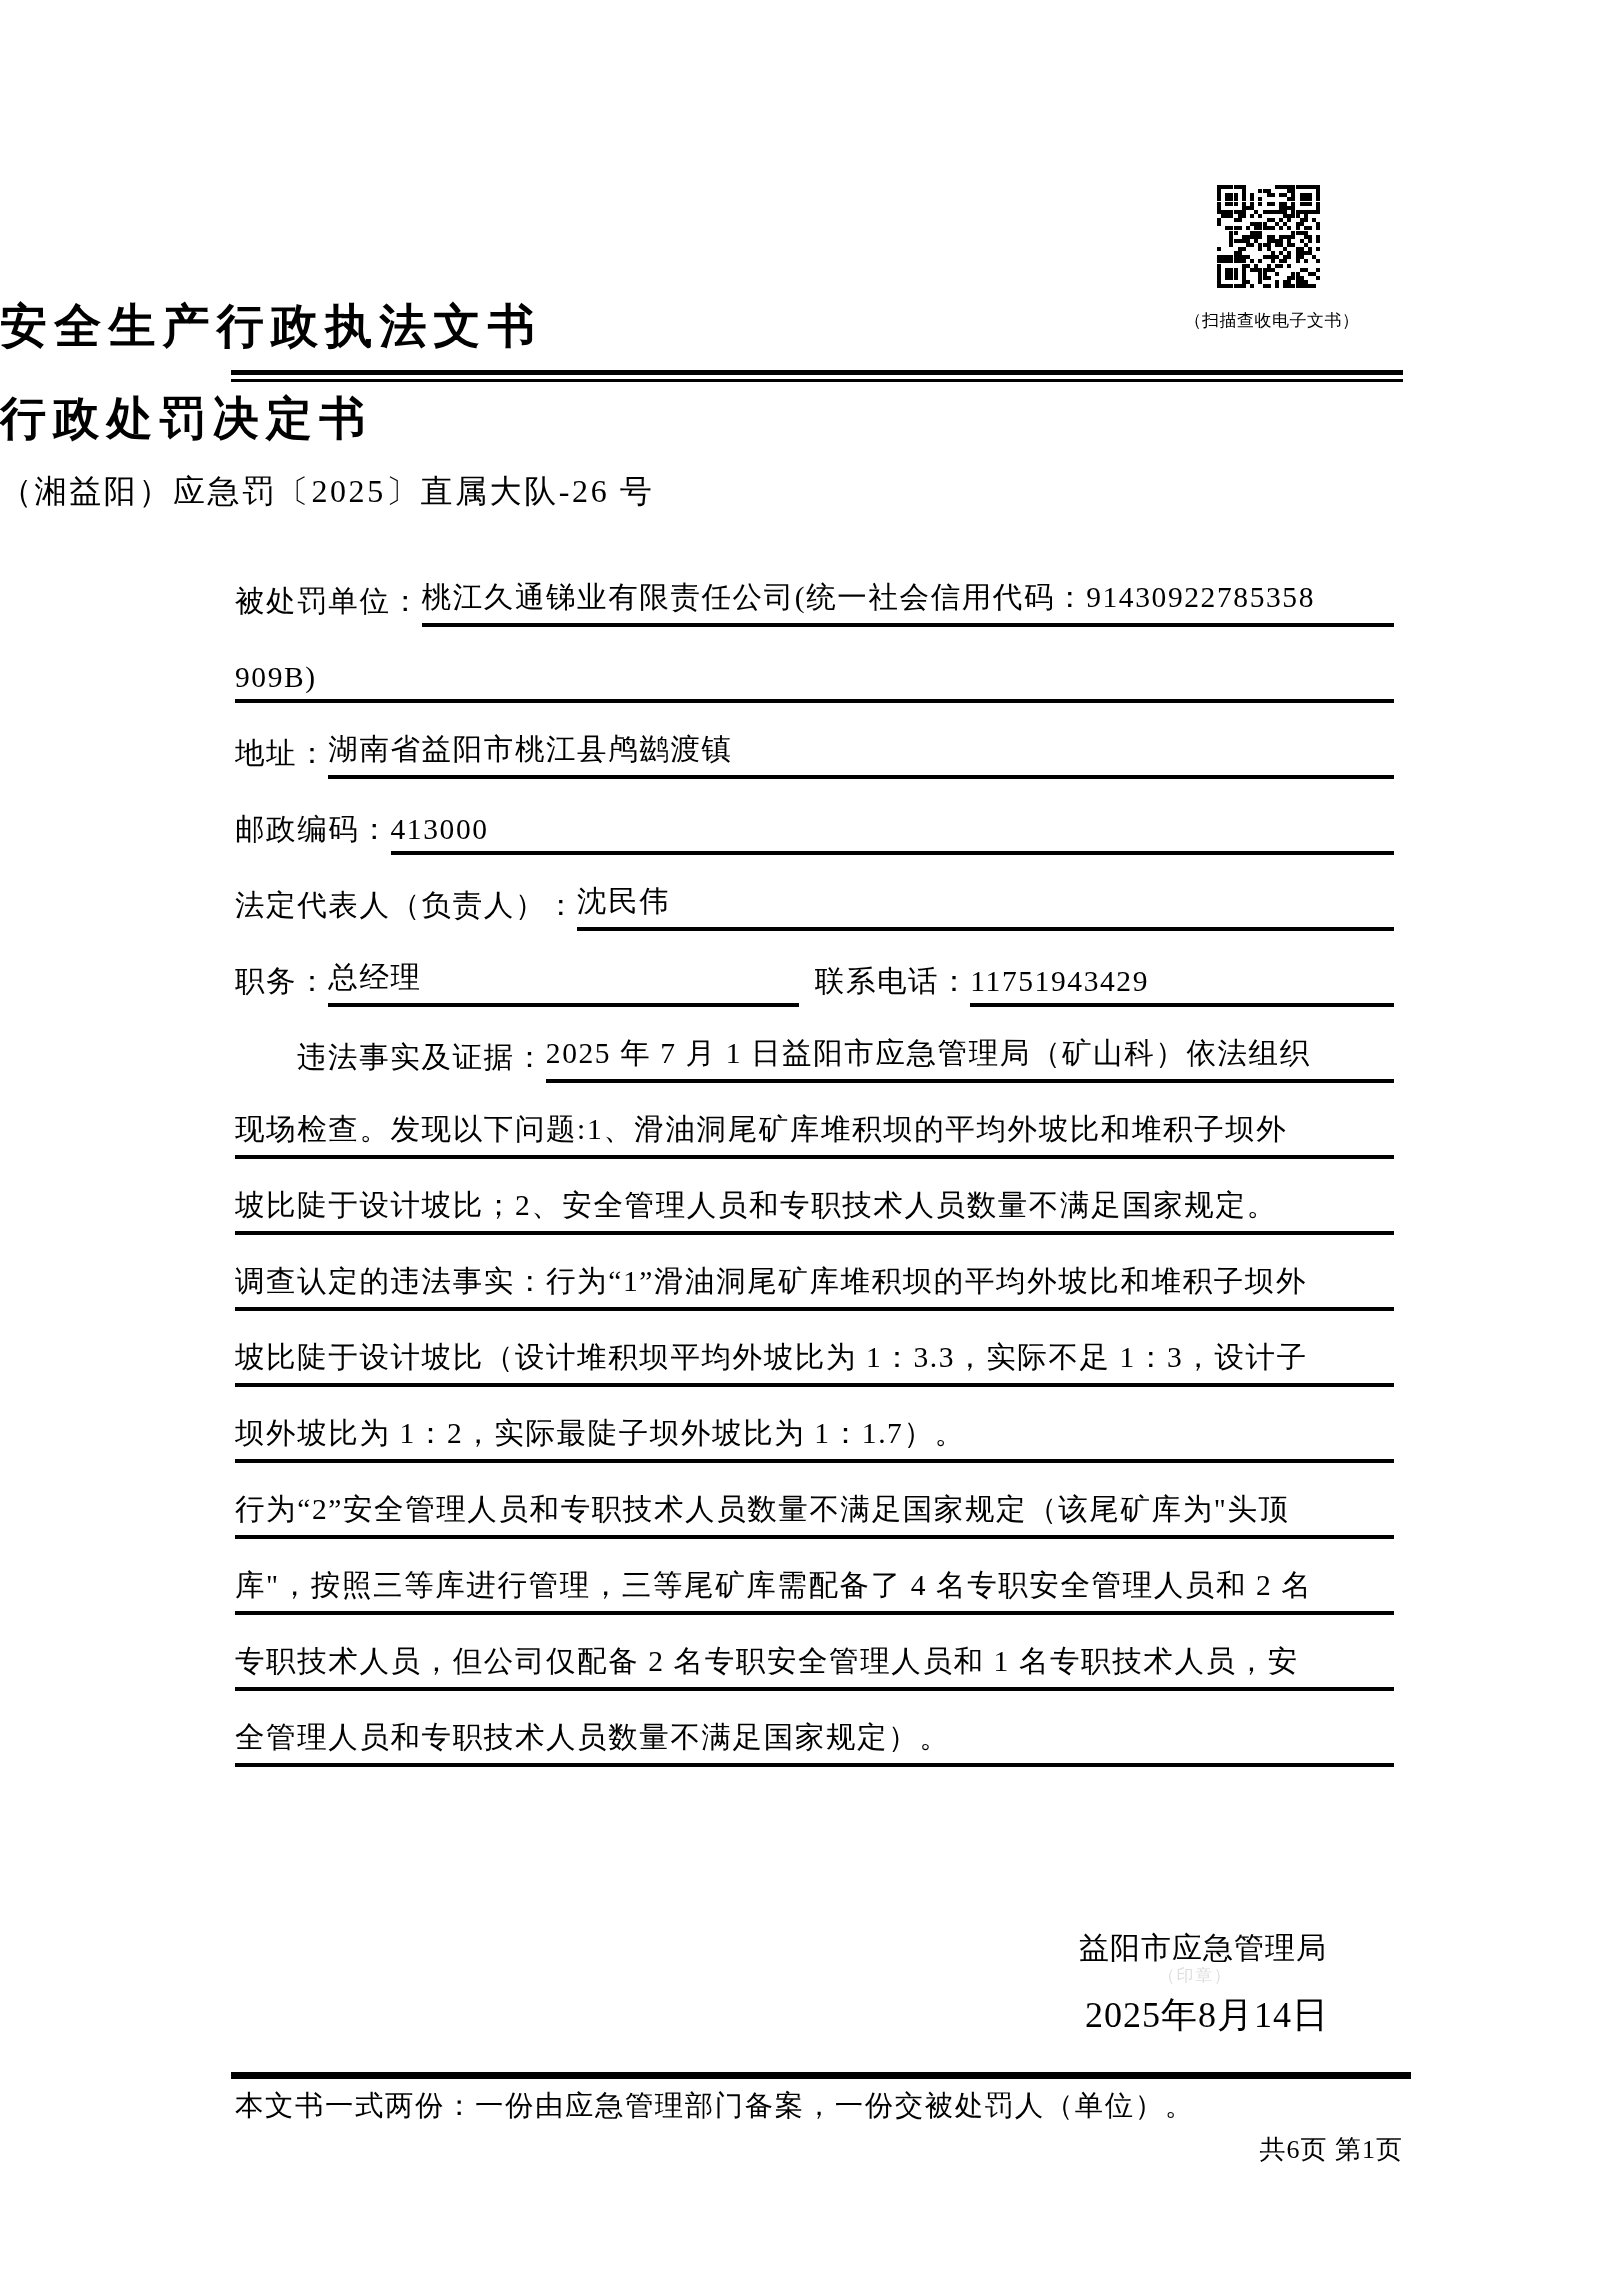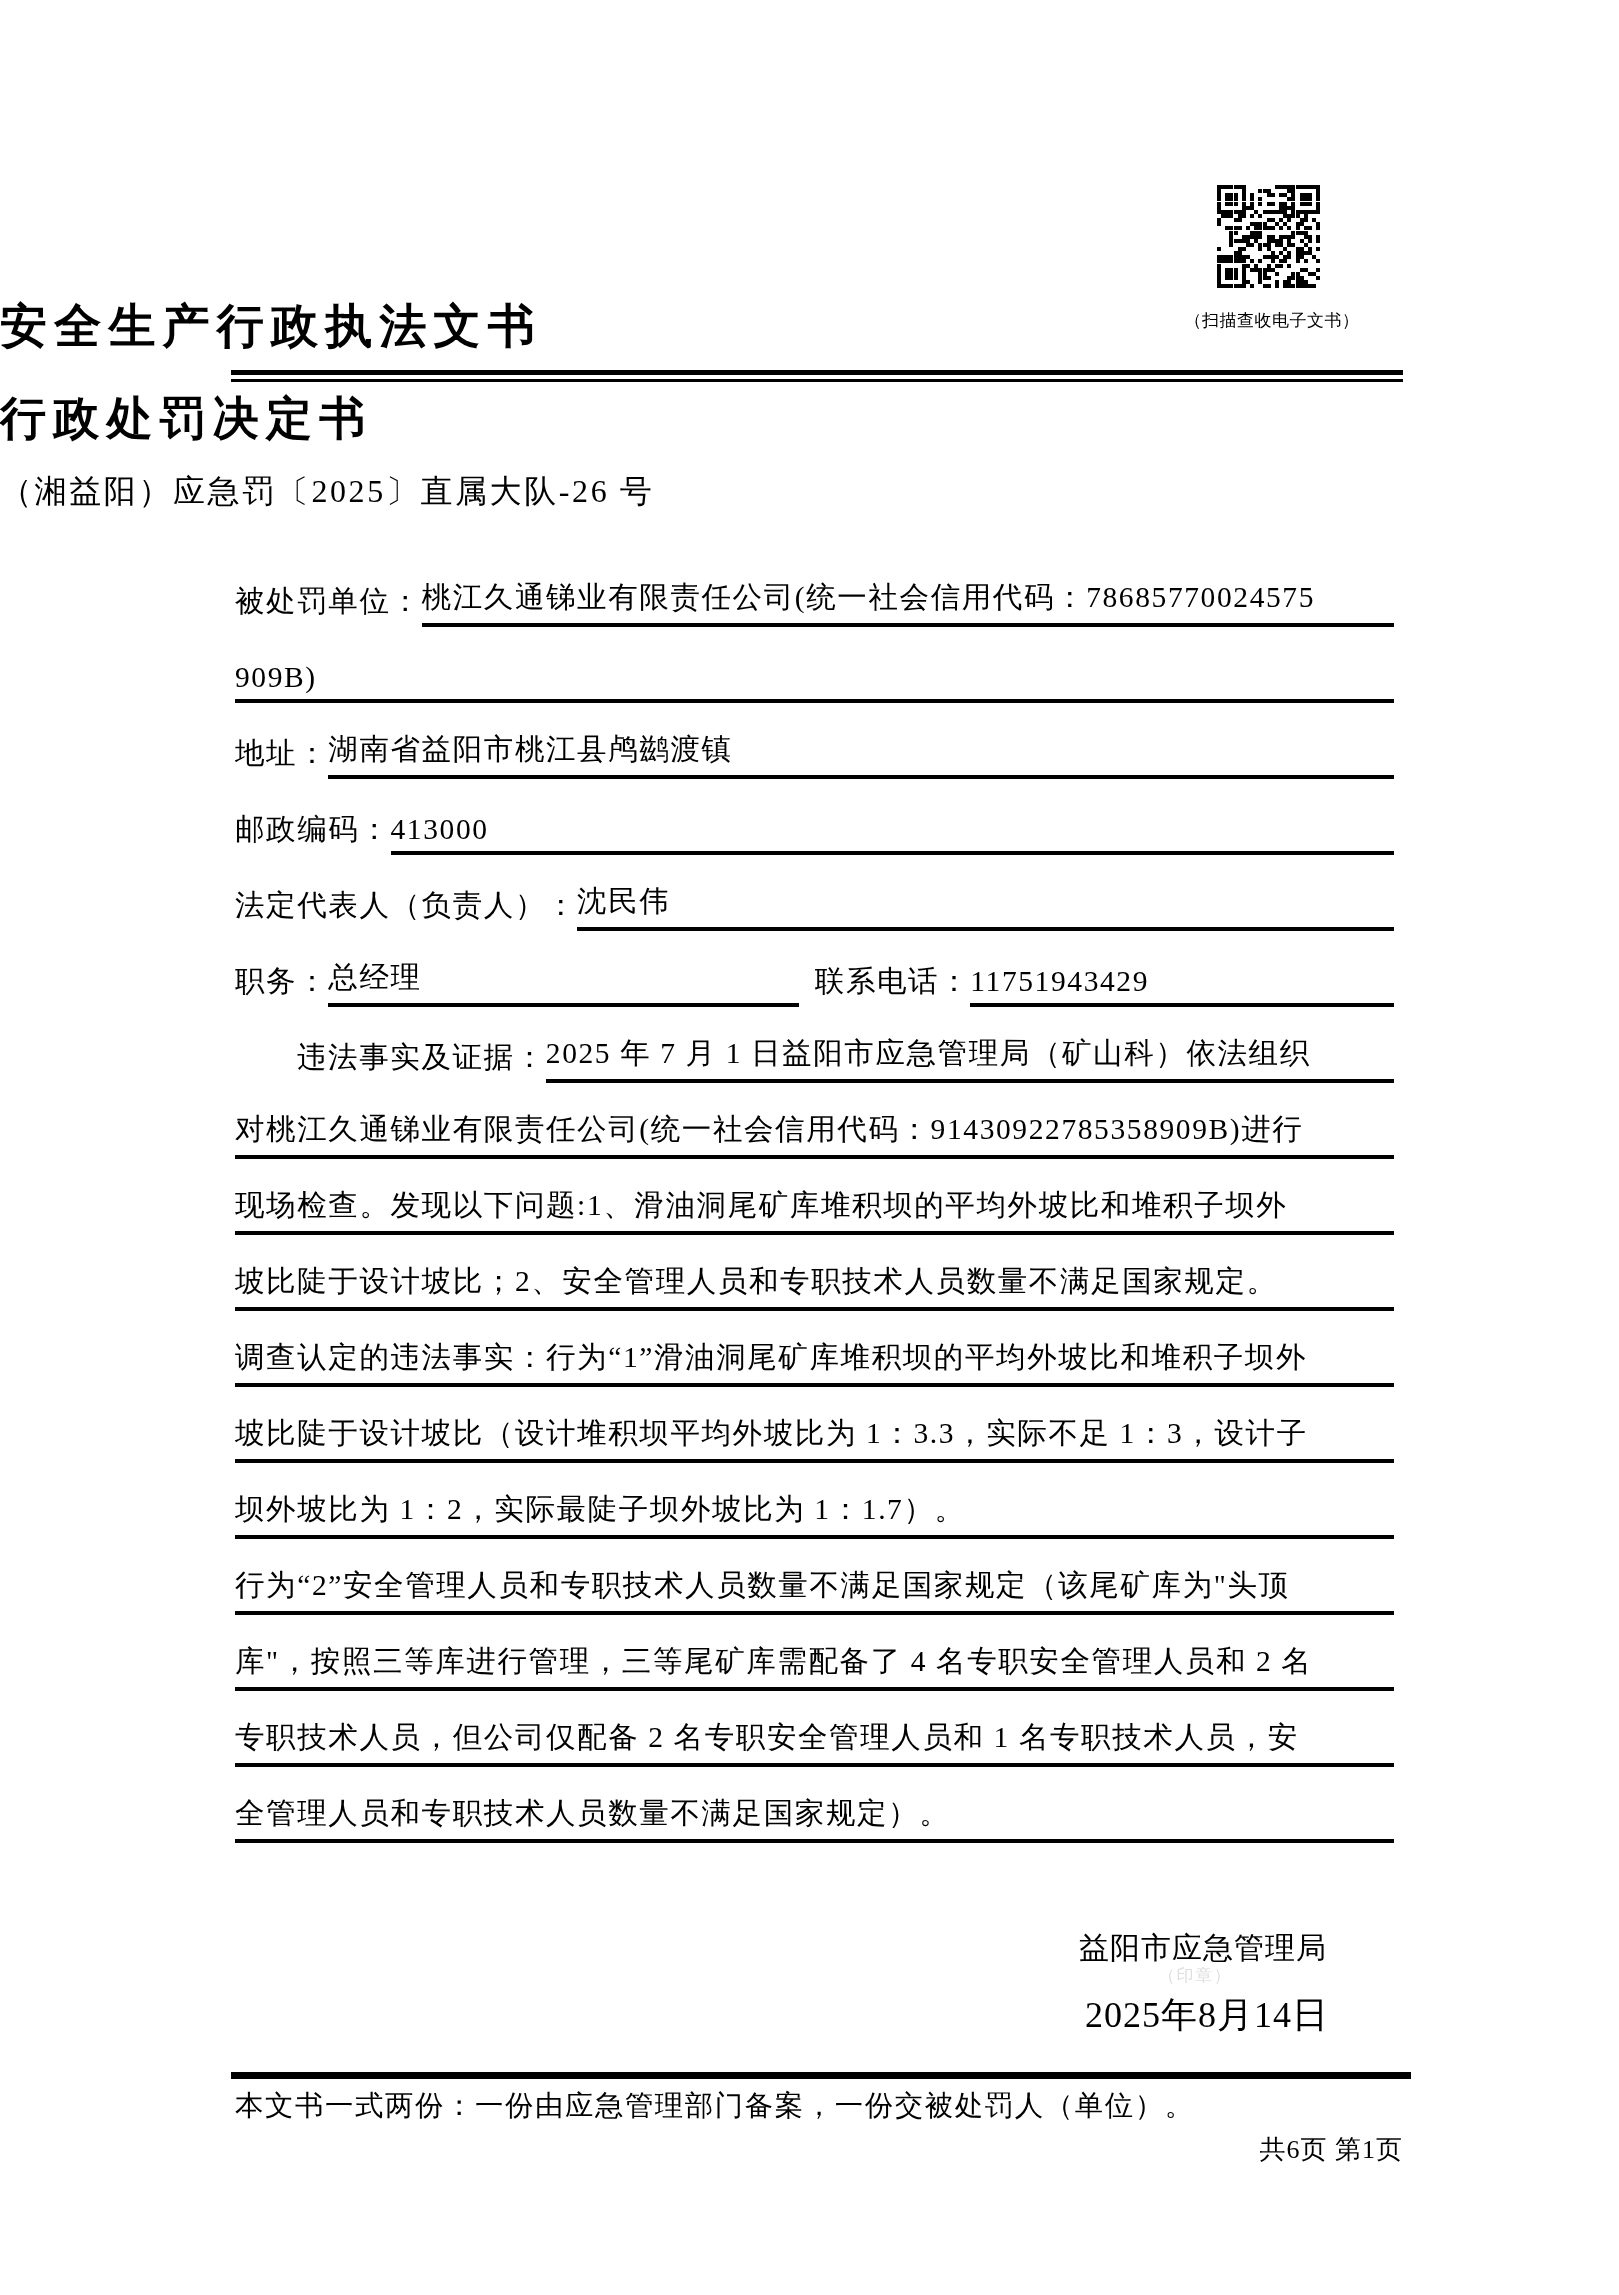--- a/index.html
+++ b/index.html
@@ -380,21 +380,21 @@
   <div class="abs center doc-set-title">安全生产行政执法文书</div>
   <div class="abs rule rule-top"></div>
   <div class="abs rule rule-bottom"></div>
   <div class="abs center doc-title">行政处罚决定书</div>
   <div class="abs center doc-number">（湘益阳）应急罚〔2025〕直属大队-26 号</div>
 
   <div class="abs lines">
 
     <div class="line">
       <span>被处罚单位：</span>
-      <span class="ul fill">桃江久通锑业有限责任公司(统一社会信用代码：78685770024575</span>
+      <span class="ul fill">桃江久通锑业有限责任公司(统一社会信用代码：91430922785358</span>
     </div>
 
     <div class="line">
       <span class="ul fill">909B)</span>
     </div>
 
     <div class="line">
       <span>地址：</span>
       <span class="ul fill">湖南省益阳市桃江县鸬鹚渡镇</span>
     </div>
@@ -416,23 +416,20 @@
       <span class="ul fill">11751943429</span>
     </div>
 
     <div class="line">
       <span class="indent"></span>
       <span>违法事实及证据：</span>
       <span class="ul fill">2025 年 7 月 1 日益阳市应急管理局（矿山科）依法组织</span>
     </div>
 
     <div class="line">
-      <span class="ul fill">对桃江久通锑业有限责任公司(统一社会信用代码：91430922785358909B)进行</span>
-    </div>
-    <div class="line">
       <span class="ul fill">现场检查。发现以下问题:1、滑油洞尾矿库堆积坝的平均外坡比和堆积子坝外</span>
     </div>
     <div class="line">
       <span class="ul fill">坡比陡于设计坡比；2、安全管理人员和专职技术人员数量不满足国家规定。</span>
     </div>
     <div class="line">
       <span class="ul fill">调查认定的违法事实：行为“1”滑油洞尾矿库堆积坝的平均外坡比和堆积子坝外</span>
     </div>
     <div class="line">
       <span class="ul fill">坡比陡于设计坡比（设计堆积坝平均外坡比为 1：3.3，实际不足 1：3，设计子</span>

